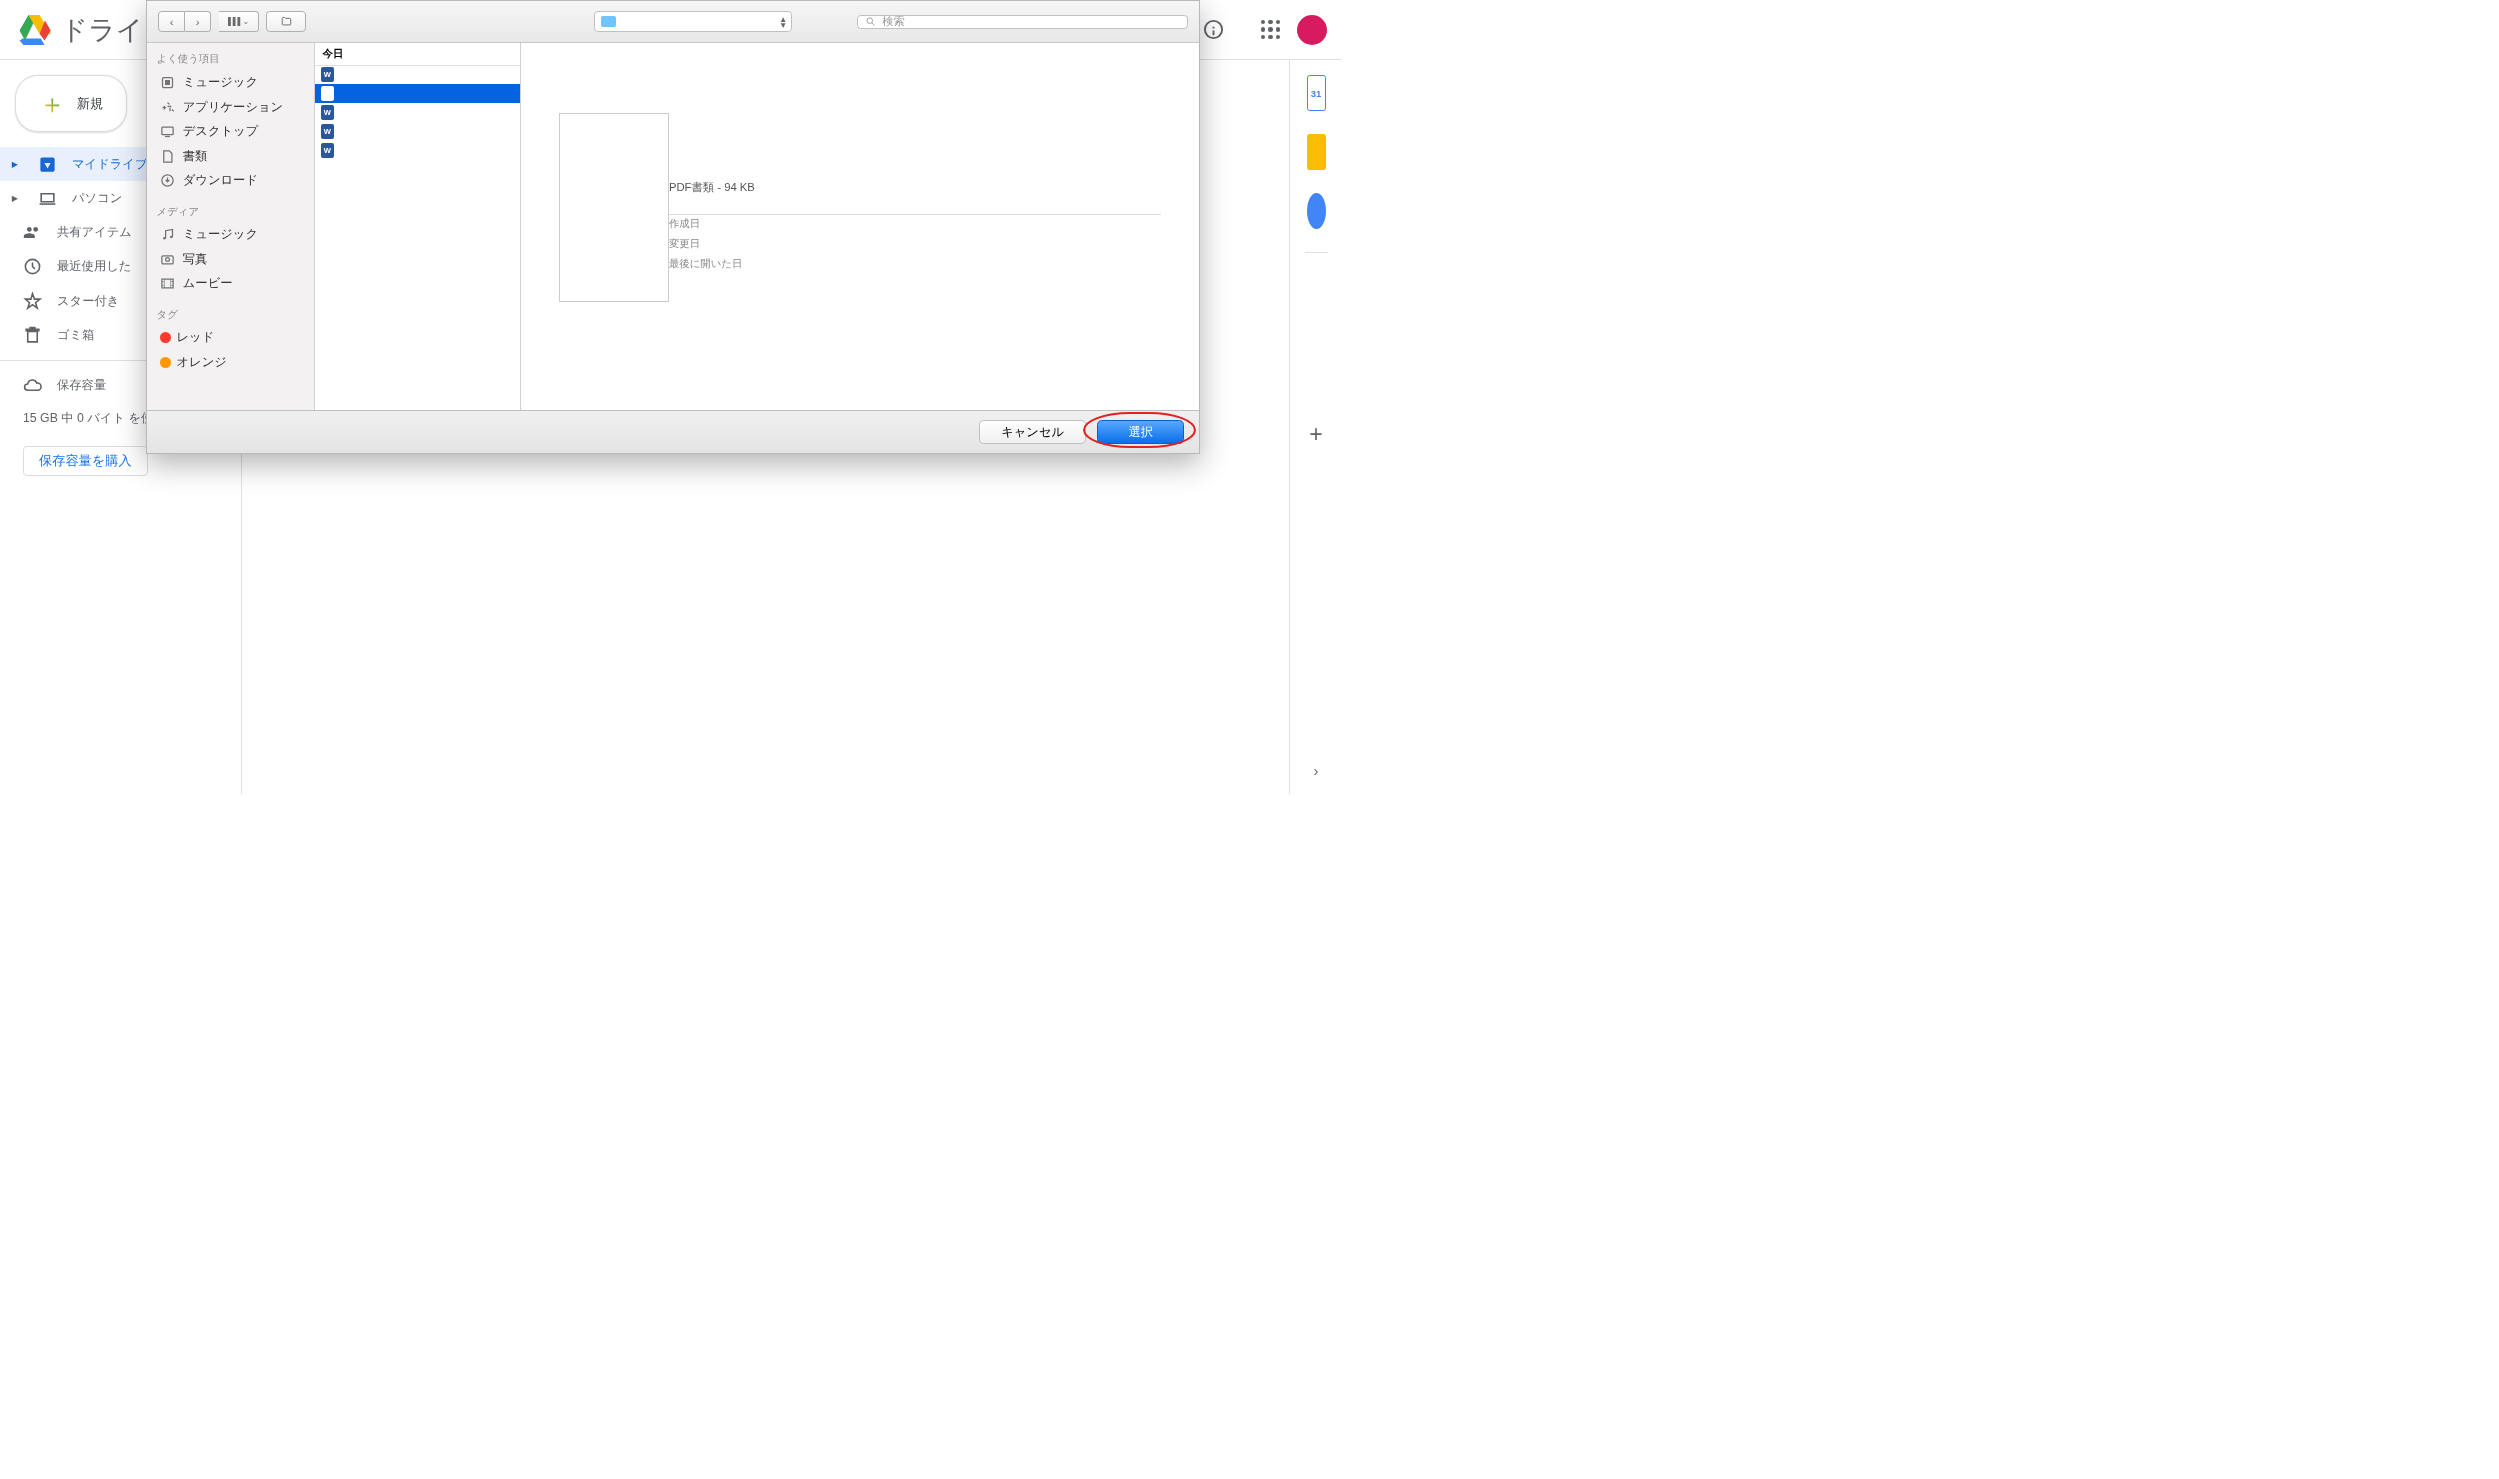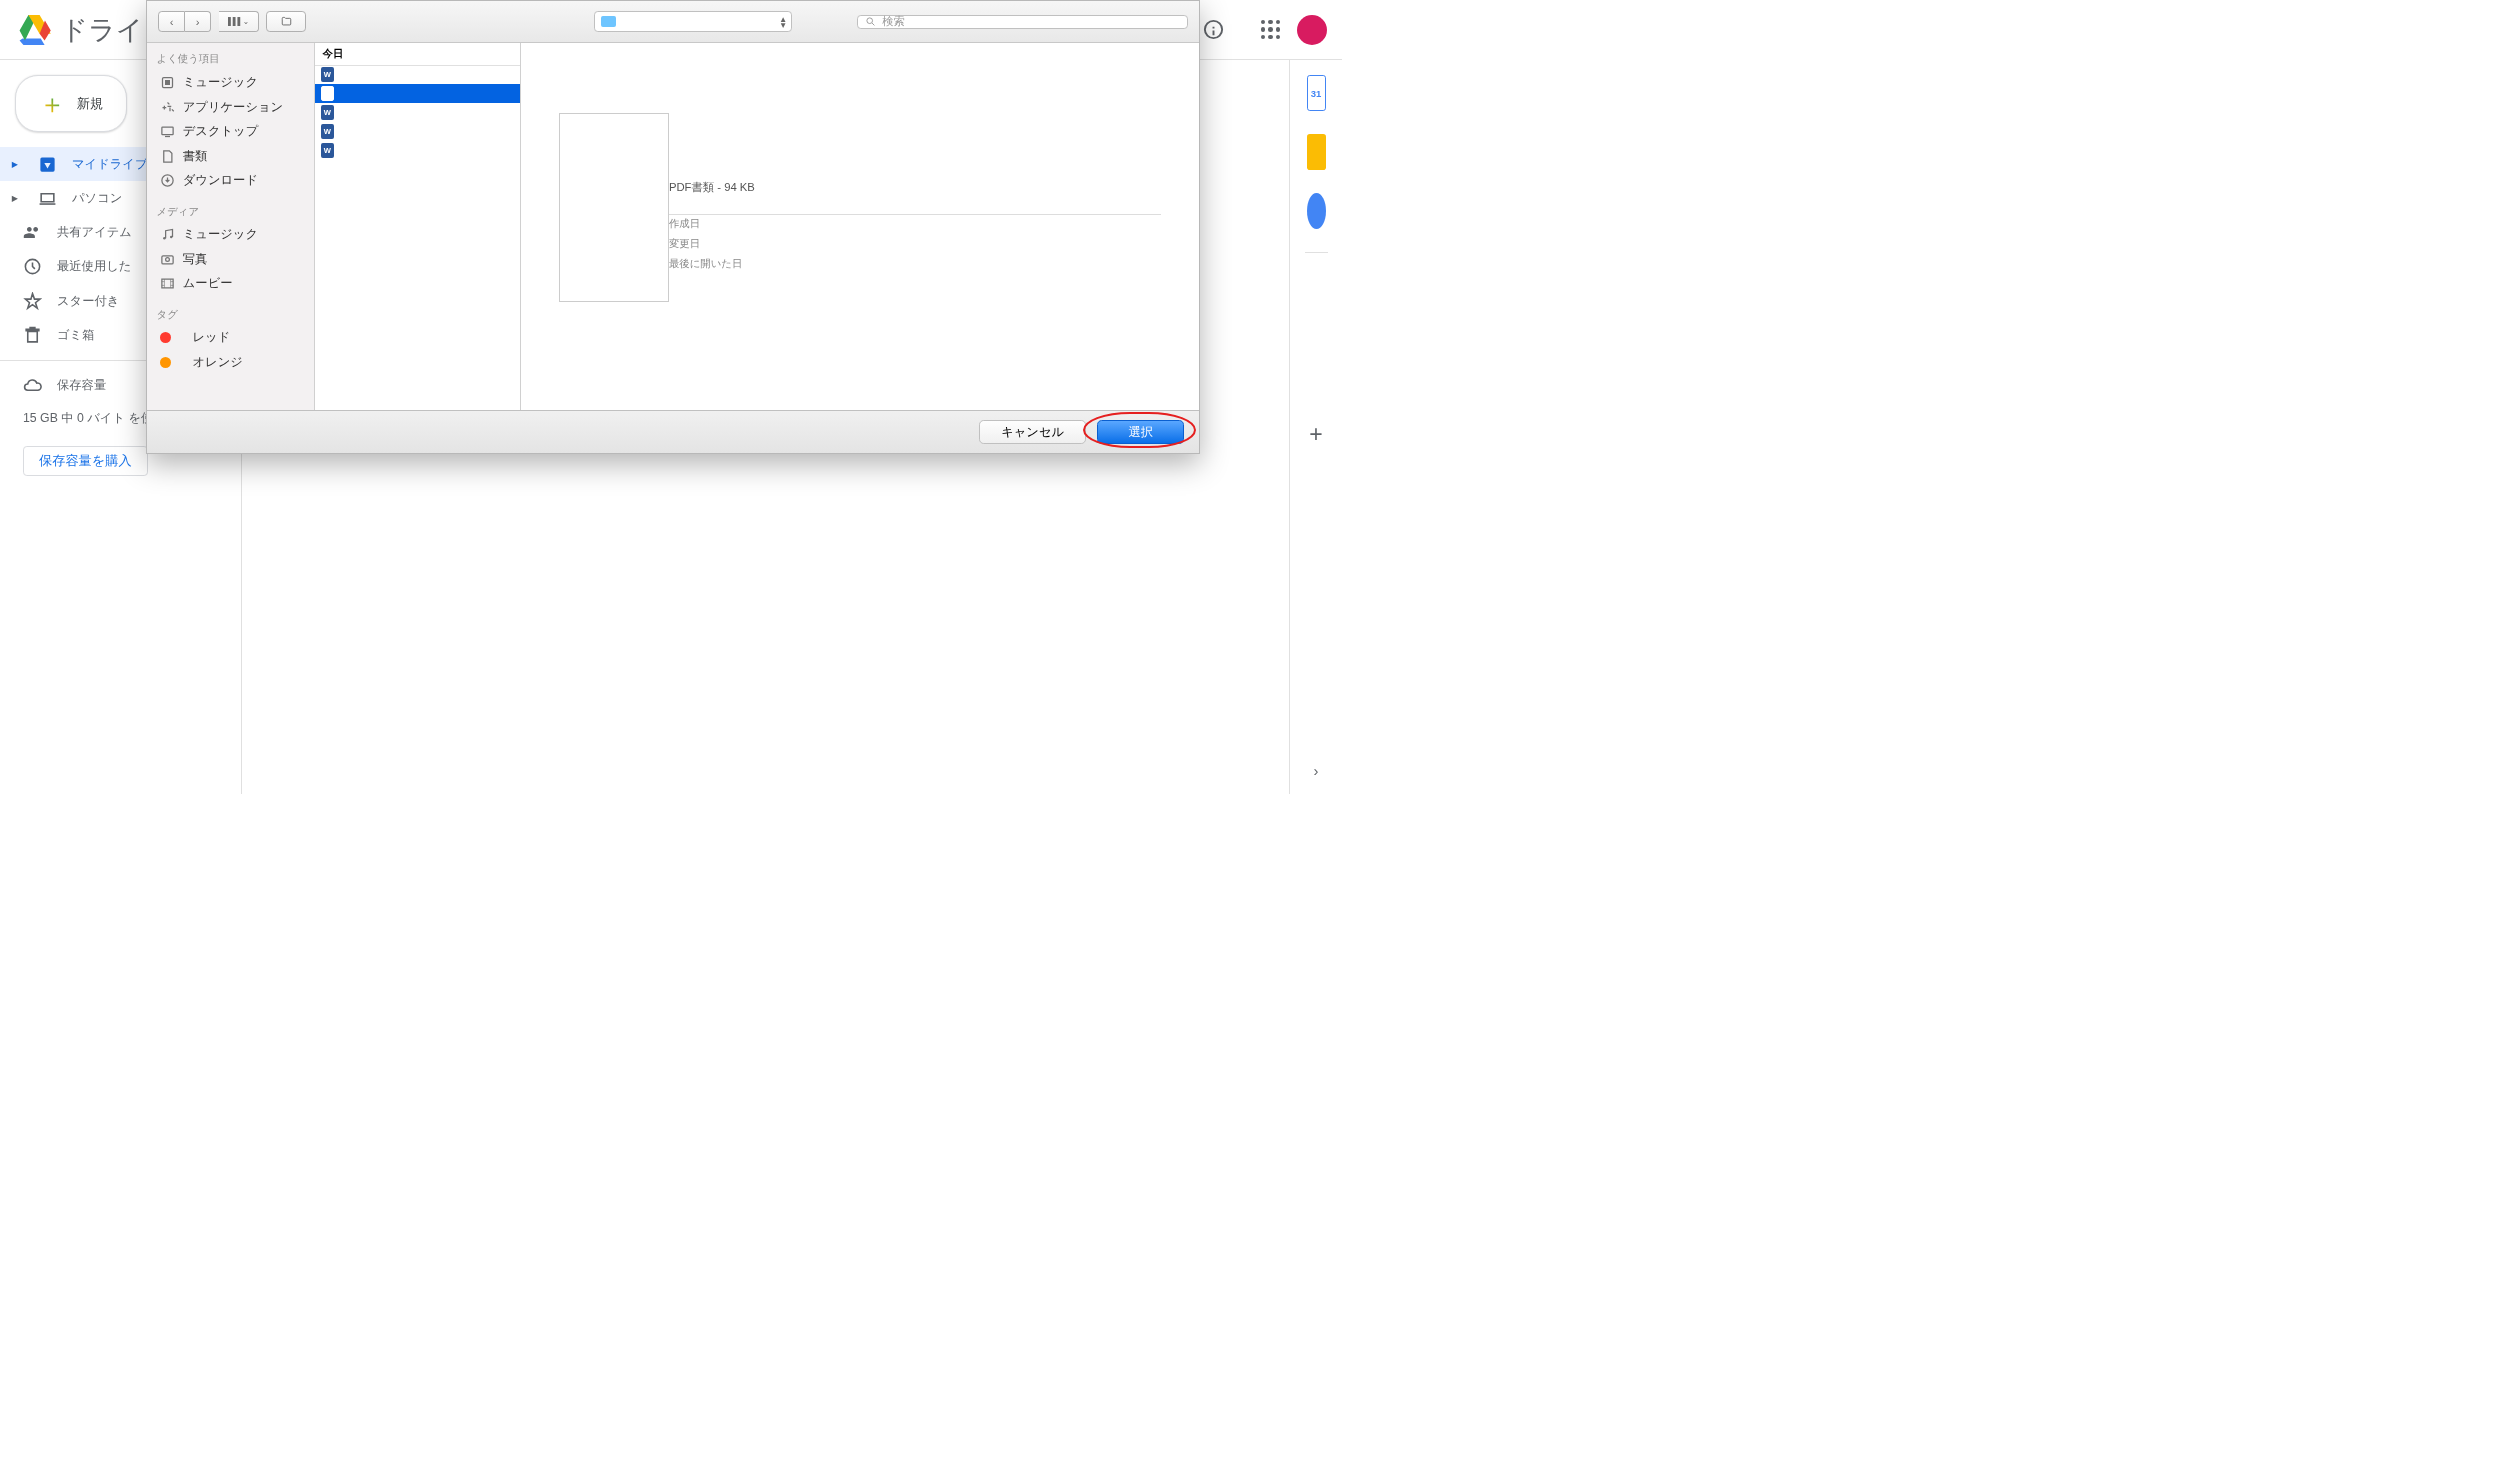--- a/index.html
+++ b/index.html
@@ -47,21 +47,21 @@
 .finder-location .folder-icon { width: 15px; height: 11.3px; background: #6ec5ff; border-radius: 1.9px; }
 .finder-location .updown { margin-left: auto; color: #666; font-size: 9.5px; line-height: 5.7px; }
 .finder-search { flex: 0 0 331px; height: 14px; background: #fff; border: 0.9px solid #c0c0c0; border-radius: 3.8px; display: flex; align-items: center; padding: 0 7.6px; gap: 5.7px; font-size: 11.3px; color: #999; }
 .finder-search svg { width: 11.3px; height: 11.3px; fill: #999; }
 
 .finder-content { flex: 1; display: flex; background: #fff; overflow: hidden; }
 .finder-sidebar { width: 168px; background: #f3f1f2; border-right: 0.9px solid #d0d0d0; padding-top: 5.7px; font-size: 10.4px; overflow-y: auto; }
 .fs-header { color: #888; padding: 3.8px 9.5px; font-size: 10.4px; }
 .fs-item { display: flex; align-items: center; gap: 7.6px; padding: 3.8px 13.2px; color: #333; cursor: pointer; font-size: 12.3px; }
 .fs-item svg { width: 15px; height: 15px; fill: #737373; }
-.fs-tag { display: flex; align-items: center; gap: 21px; padding: 3.8px 13.2px; font-size: 12.3px; color: #333; }
+.fs-tag { display: flex; align-items: center; gap: 5px; padding: 3.8px 13.2px; font-size: 12.3px; color: #333; }
 .fs-tag .dot { width: 11.3px; height: 11.3px; border-radius: 50%; }
 
 .finder-filelist { width: 206px; border-right: 0.9px solid #d0d0d0; font-size: 11.3px; }
 .fl-header { background: #fff; padding: 3.8px 7.6px; font-weight: 600; font-size: 10.4px; border-bottom: 0.9px solid #e0e0e0; }
 .fl-item { display: flex; align-items: center; gap: 5.7px; padding: 1.9px 5.7px; cursor: pointer; }
 .fl-item.selected { background: #0363e1; color: #fff; }
 .fl-item .doc-icon { width: 13.2px; height: 15px; background: #2b579a; border-radius: 1.9px; display: flex; align-items: center; justify-content: center; color: #fff; font-size: 7.6px; font-weight: bold; }
 .fl-item .pdf-icon { width: 13.2px; height: 15px; background: #fff; border: 0.9px solid #888; border-radius: 1.9px; position: relative; }
 .fl-item.selected .pdf-icon { border-color: #fff; }
 

